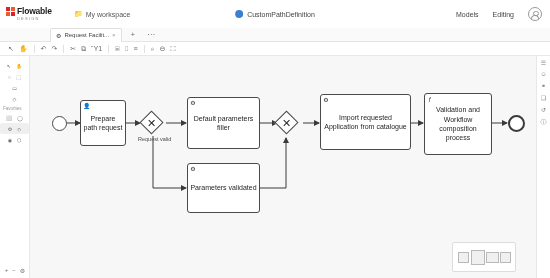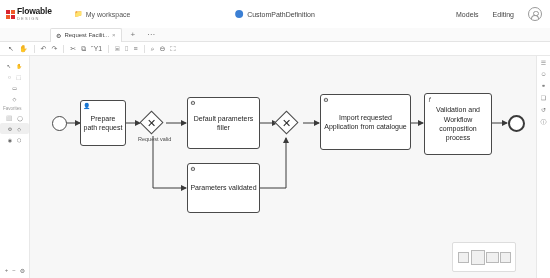--- a/index.html
+++ b/index.html
@@ -23,21 +23,21 @@
     top: 0; left: 0;
     width: 550px;
     height: 28px;
     background: #ffffff;
     border-bottom: 1px solid #e4e4e4;
     display: flex;
     align-items: center;
   }
   .brand {
     display: flex;
-    align-items: center;
+    align-items: flex-start;
     padding-left: 6px;
     width: 64px;
     box-sizing: border-box;
   }
   .brand-logo {
     width: 9px; height: 9px;
     position: relative;
     margin-right: 2px;
   }
   .brand-logo i {

